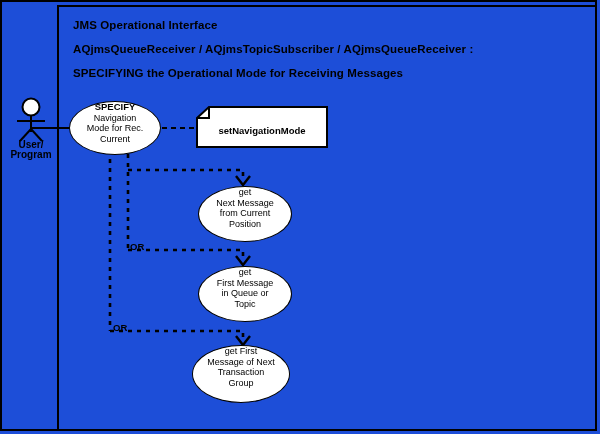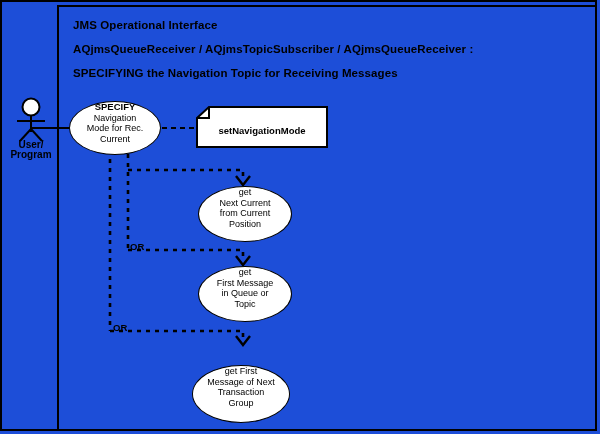--- a/index.html
+++ b/index.html
@@ -113,21 +113,20 @@
     left: 198px;
     top: 266px;
     width: 94px;
     height: 56px;
   }
   #uc-txn {
     left: 192px;
     top: 345px;
     width: 98px;
     height: 58px;
-    margin-top: 20px;
   }
   
   .note {
     position: absolute;
     left: 196px;
     top: 106px;
     width: 132px;
     height: 42px;
   }
   .note svg { display: block; }
@@ -168,21 +167,21 @@
 <body>
 
 <div id="canvas">
 
   <div class="outer-frame"></div>
   <div class="inner-frame"></div>
 
   <div class="title-block">
     <div class="title-line">JMS Operational Interface</div>
     <div class="title-line">AQjmsQueueReceiver / AQjmsTopicSubscriber / AQjmsQueueReceiver   :</div>
-    <div class="title-line">SPECIFYING the Navigation Topic for Receiving Messages</div>
+    <div class="title-line">SPECIFYING the Operational Mode for Receiving Messages</div>
   </div>
 
   <div class="actor">
     <svg width="46" height="70" viewBox="0 0 46 70">
       <circle cx="23" cy="11" r="8.5" fill="#ffffff" stroke="#000000" stroke-width="2"></circle>
       <line x1="23" y1="19.5" x2="23" y2="36" stroke="#000000" stroke-width="2"></line>
       <line x1="9" y1="25" x2="37" y2="25" stroke="#000000" stroke-width="2"></line>
       <line x1="23" y1="33" x2="12" y2="45" stroke="#000000" stroke-width="2"></line>
       <line x1="23" y1="33" x2="34" y2="45" stroke="#000000" stroke-width="2"></line>
     </svg>
@@ -225,21 +224,21 @@
 
   <div class="ellipse" id="uc-specify">
     <div class="line bold">SPECIFY</div>
     <div class="line">Navigation</div>
     <div class="line">Mode for Rec.</div>
     <div class="line">Current</div>
   </div>
 
   <div class="ellipse" id="uc-next">
     <div class="line">get</div>
-    <div class="line">Next Current</div>
+    <div class="line">Next Message</div>
     <div class="line">from Current</div>
     <div class="line">Position</div>
   </div>
 
   <div class="ellipse" id="uc-first">
     <div class="line">get</div>
     <div class="line">First Message</div>
     <div class="line">in Queue or</div>
     <div class="line">Topic</div>
   </div>

